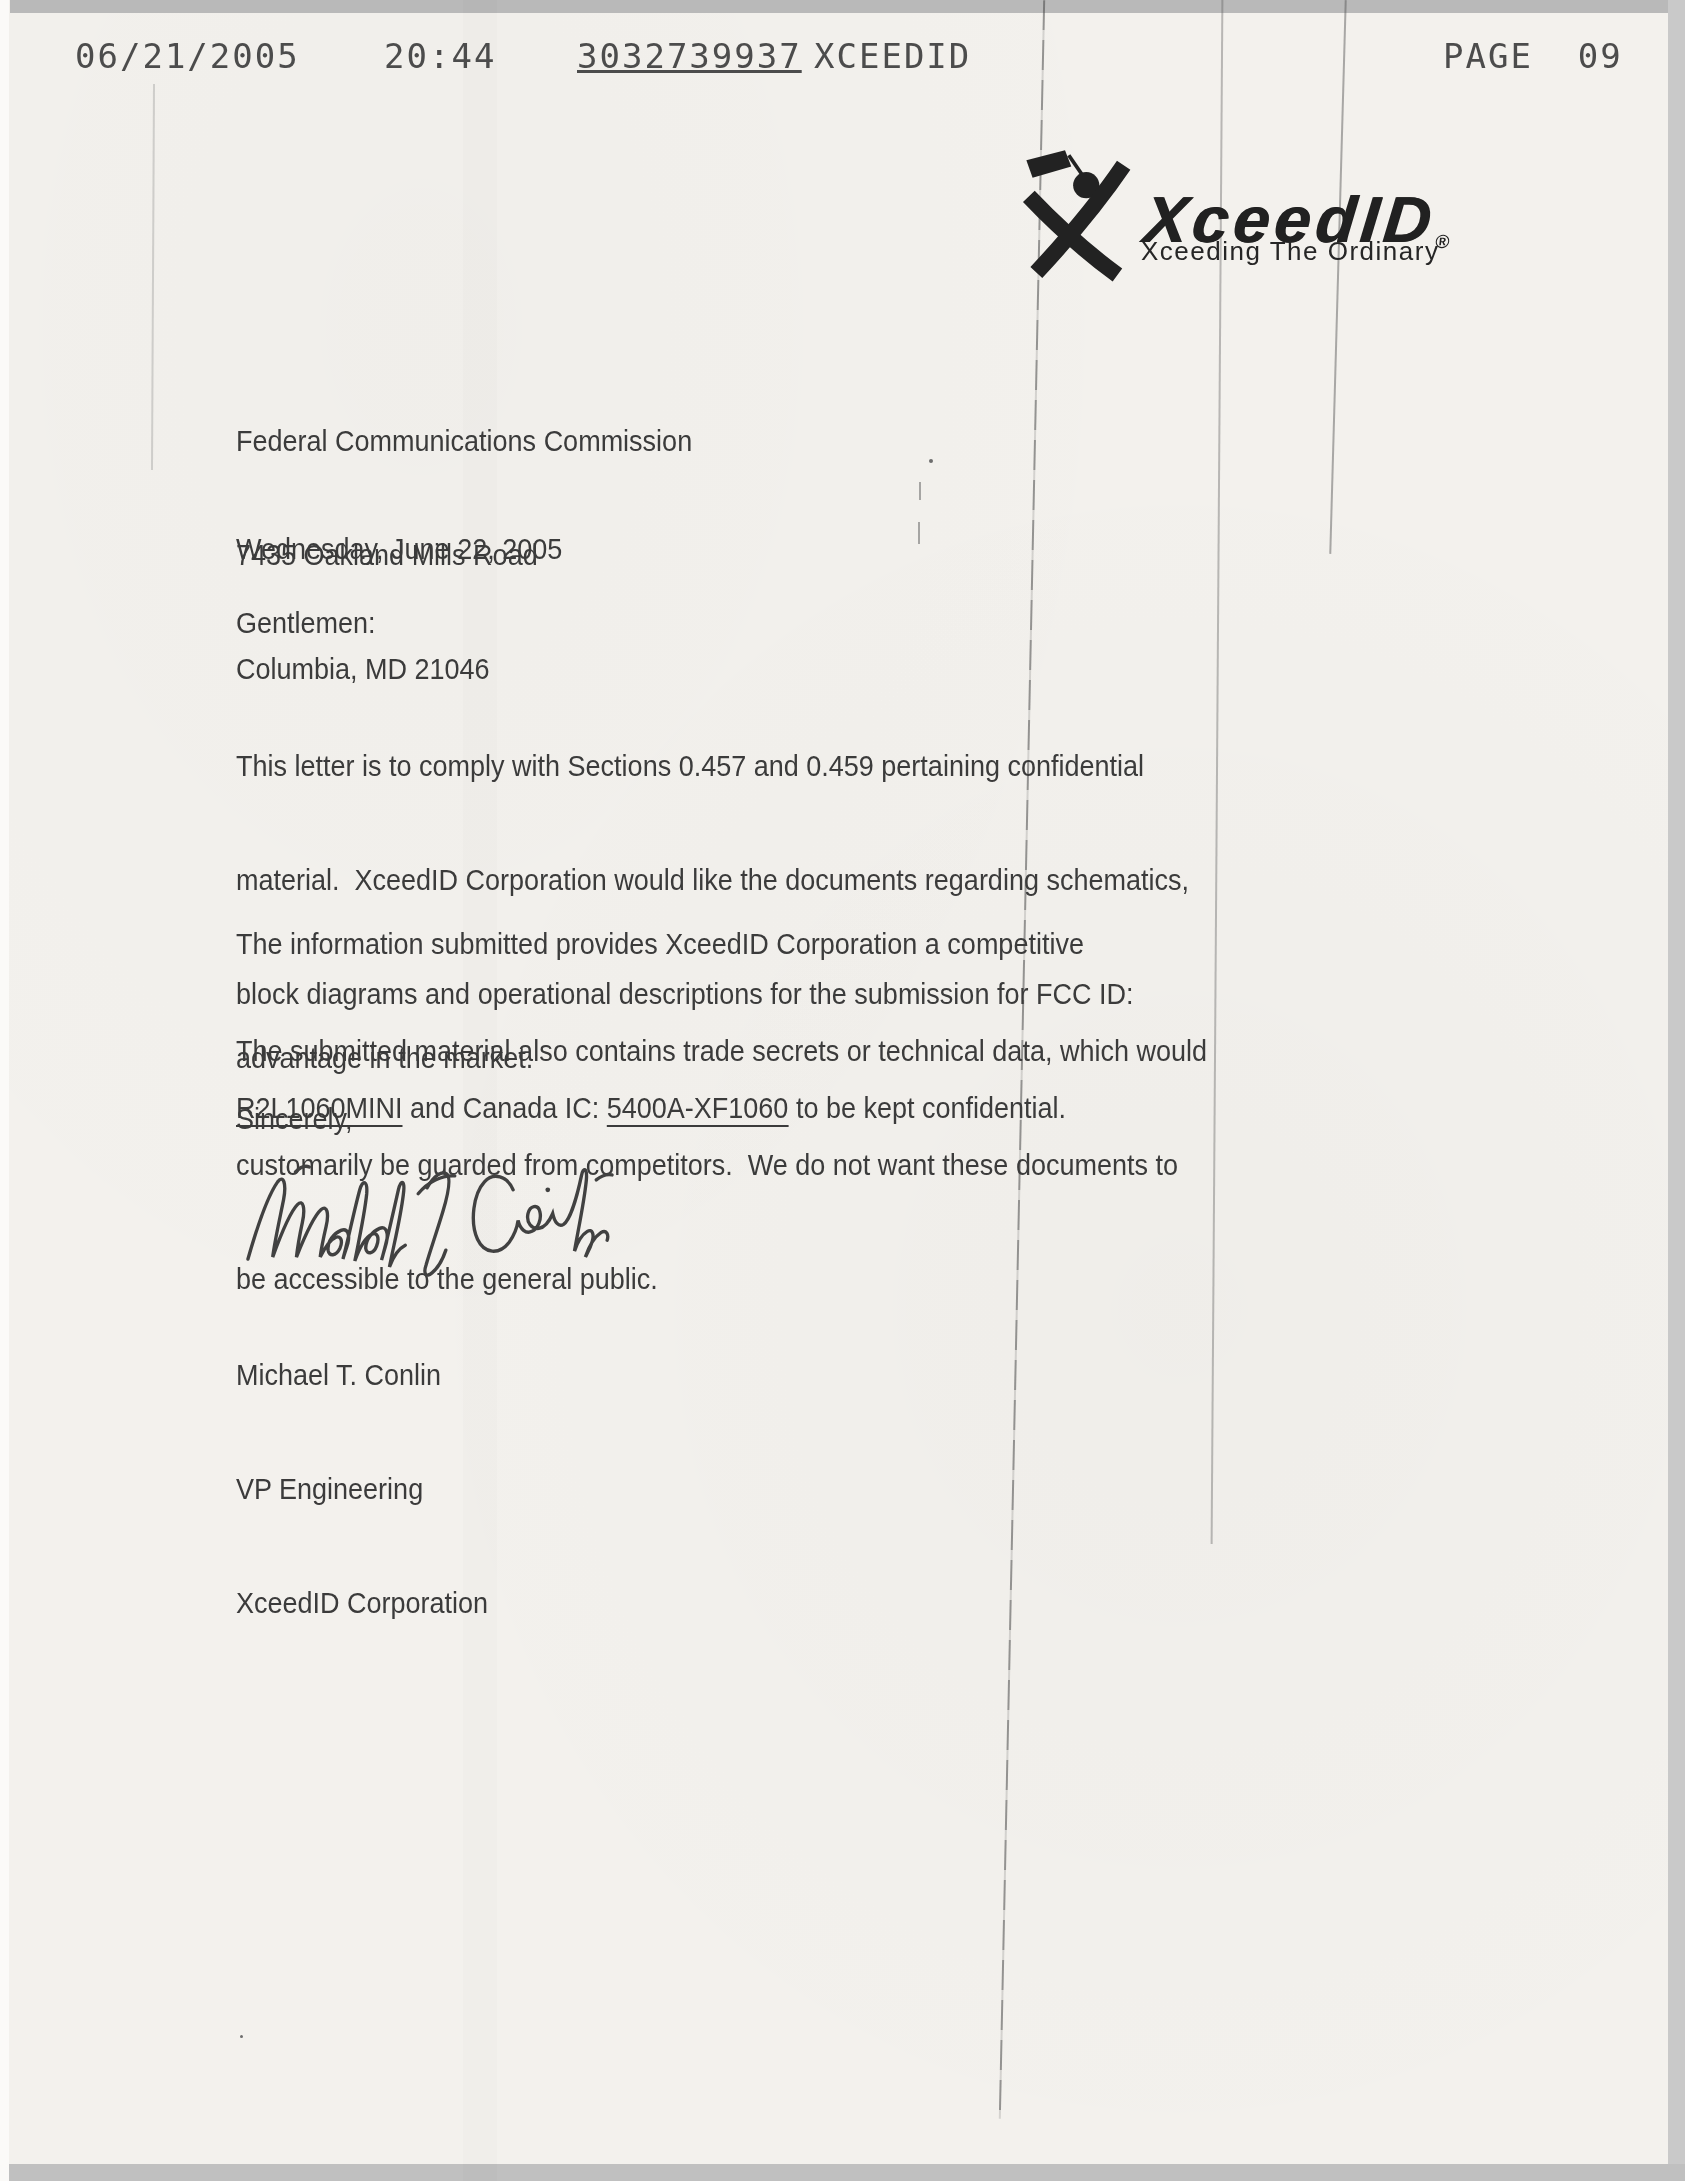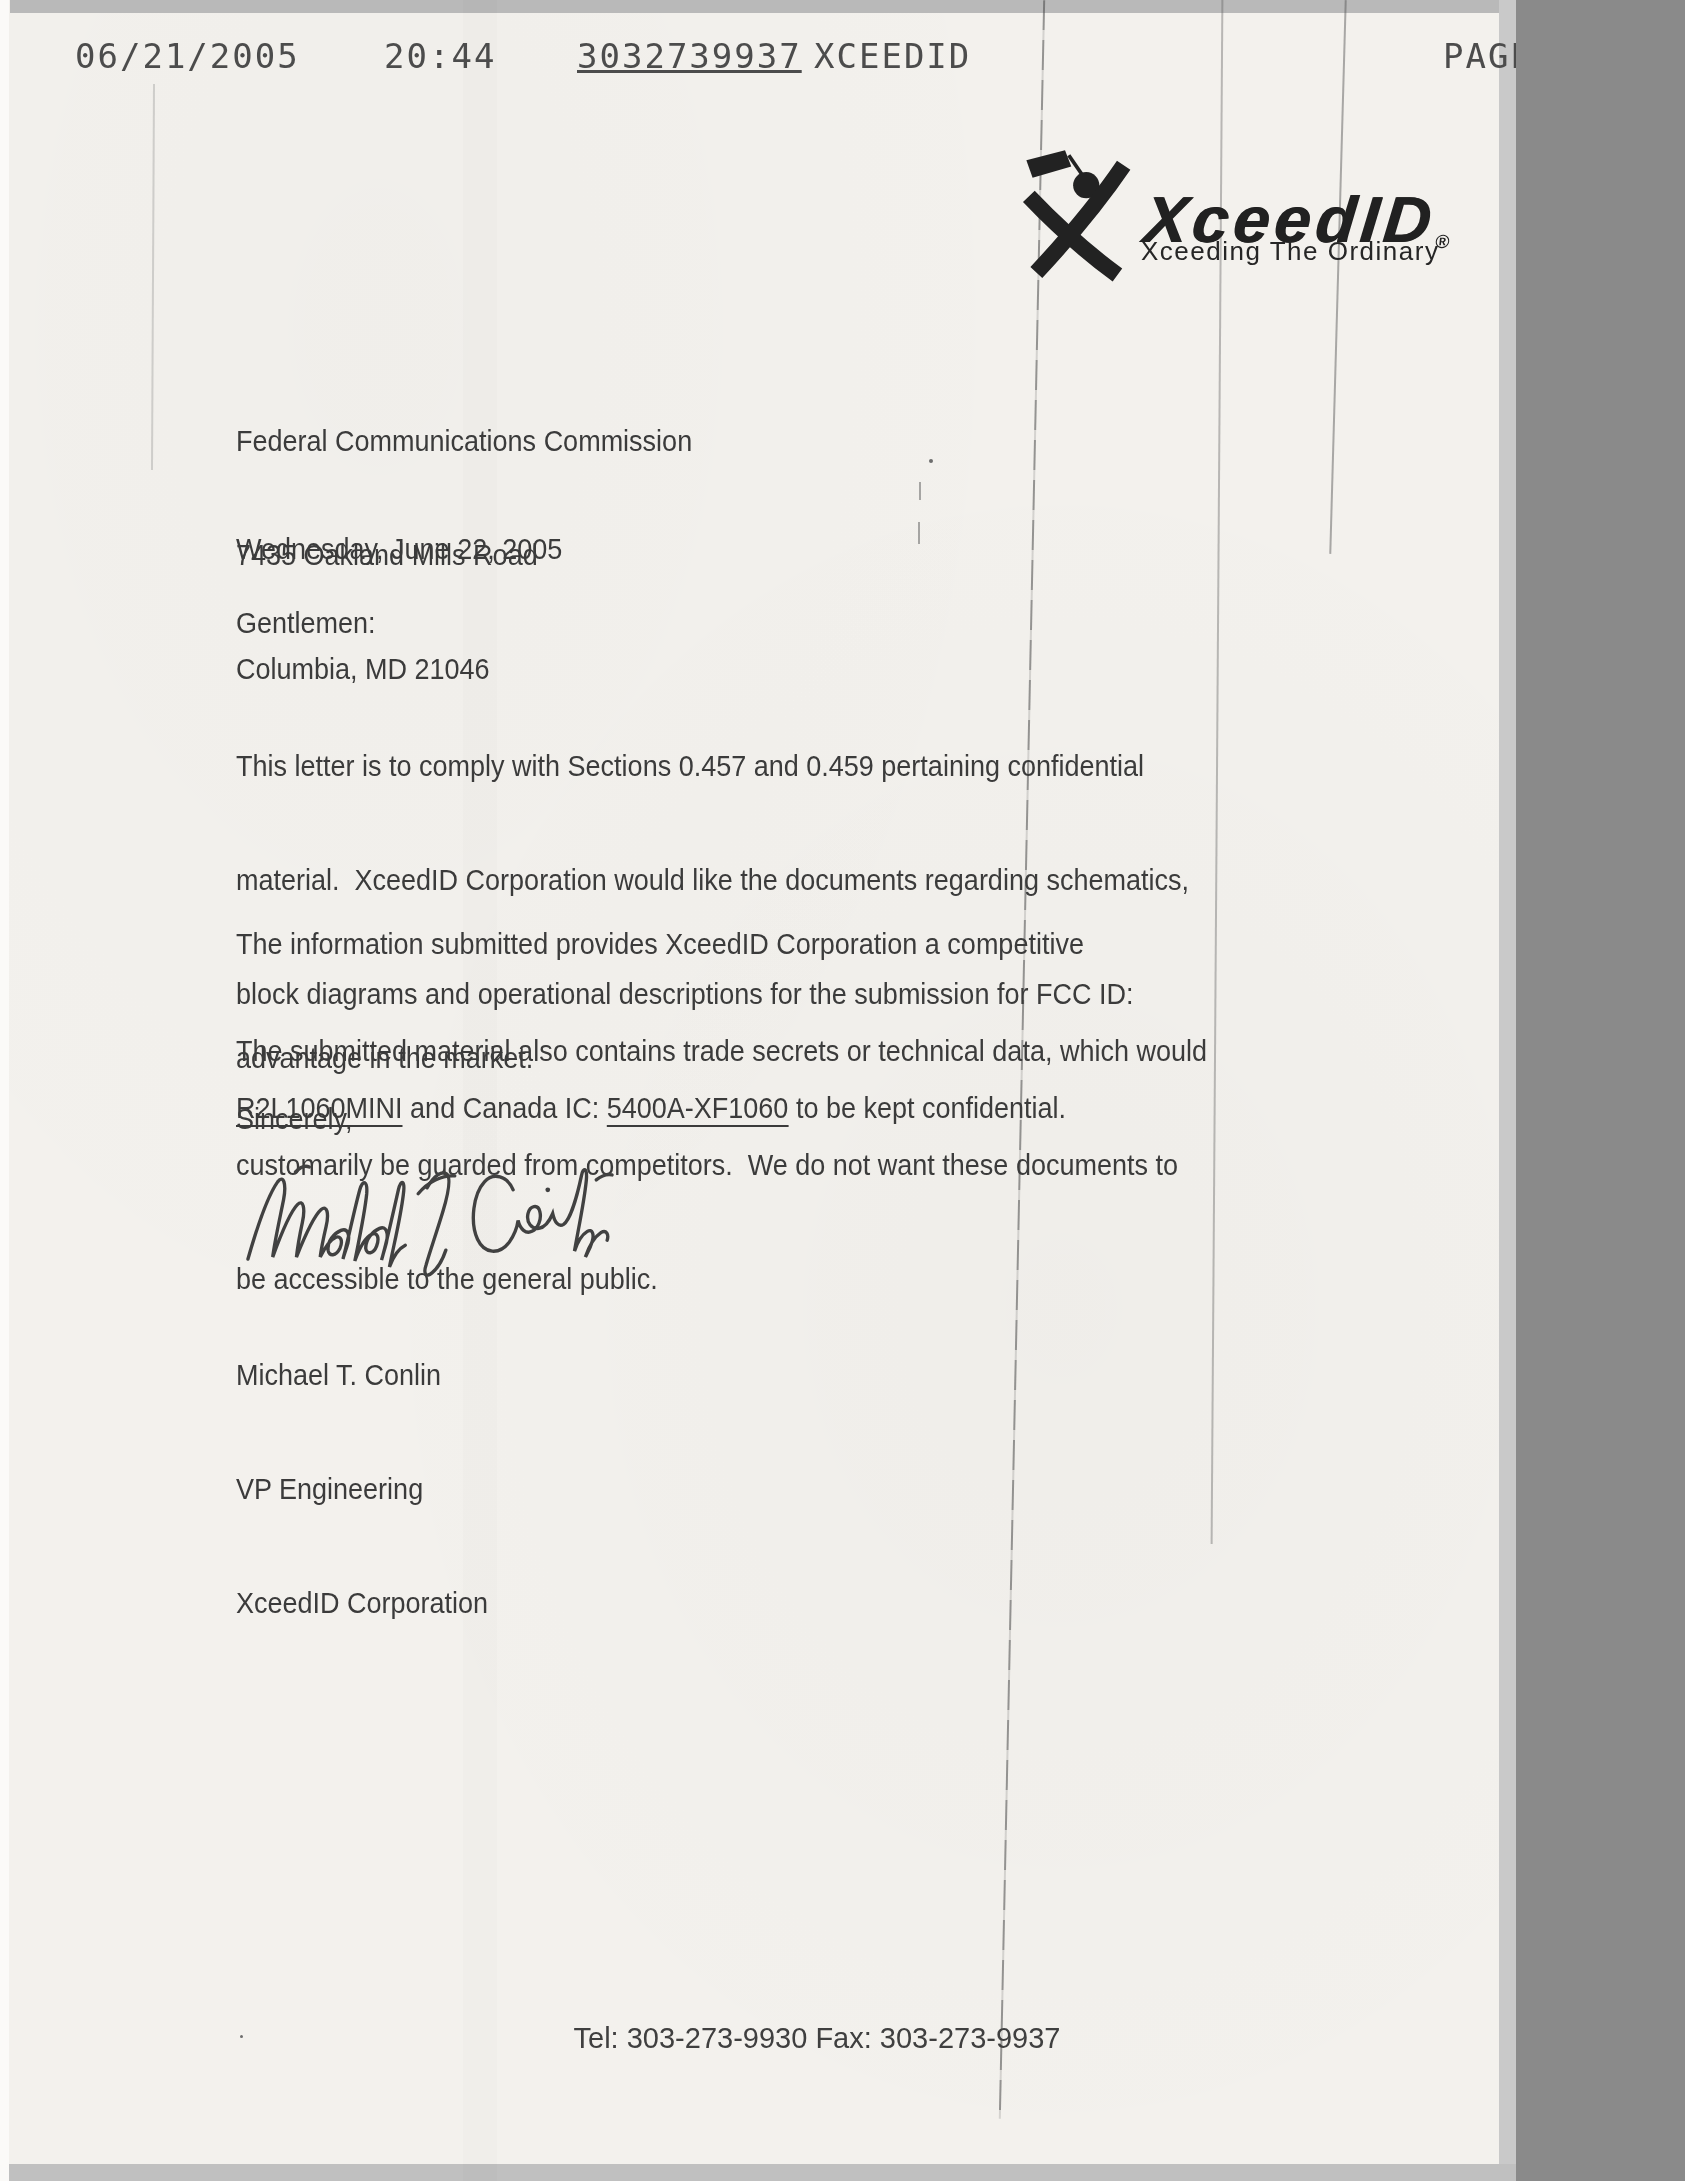--- a/index.html
+++ b/index.html
@@ -1,25 +1,24 @@
 <!DOCTYPE html>
 <html><head>
 <meta charset="utf-8">
 <style>
   html,body{margin:0;padding:0;background:#8a8a8a;}
   .scan{
     position:relative;
-    width:1495px;height:2181px;
+    width:1685px;height:2181px;
     background:
       radial-gradient(ellipse at 25% 15%, rgba(0,0,0,0.012), transparent 45%),
       radial-gradient(ellipse at 70% 60%, rgba(0,0,0,0.014), transparent 50%),
       #f3f1ed;
     overflow:hidden;
     font-family:"Liberation Sans", sans-serif;
-    padding-left:21px;
   }
   
   .edge-top{position:absolute;left:10px;top:0;width:1663px;height:13px;background:#b9b9b9;}
   .edge-right{position:absolute;right:0;top:0;width:17px;height:2181px;background:#c9c9c9;}
   .edge-bottom{position:absolute;left:0;bottom:0;width:1685px;height:17px;background:#c0c0c0;}
   .edge-left{position:absolute;left:0;top:0;width:9px;height:2181px;background:#fbfaf8;}
   .shade-stripe{position:absolute;left:463px;top:0;width:34px;height:2181px;background:rgba(0,0,0,0.013);}
   
   .crease{position:absolute;width:2px;}
   .crease-a{left:1021px;top:0;height:2119px;transform:rotate(1.2deg);
@@ -141,17 +140,16 @@
     <path d="M356 30 C361 26, 367 24, 372 25"></path>
   </svg>
 
   <div class="bodytext" style="top:1280px;">
     <div>Michael T. Conlin</div>
     <div>VP Engineering</div>
     <div>XceedID Corporation</div>
   </div>
 
   <div class="footer">
-    <div>Tel: 303-273-9930 Fax: 303-273-9937</div>
   </div>
 
 </div>
 
 
 </body></html>

